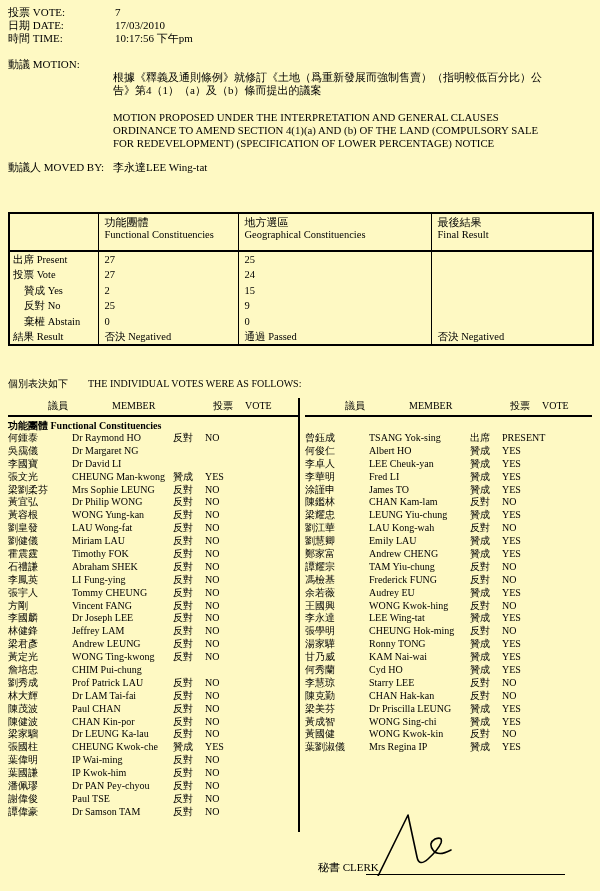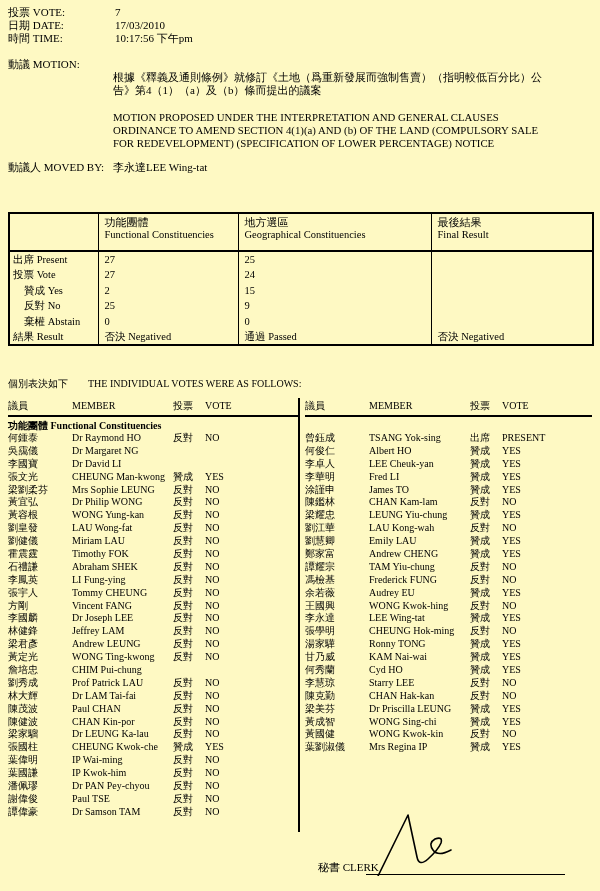--- a/index.html
+++ b/index.html
@@ -39,21 +39,21 @@
   table.summary td{
     font-size:10.5px;line-height:15.4px;padding:0 0 0 6px;
     white-space:nowrap;overflow:hidden;
   }
   table.summary td.lbl{padding-left:3px;}
   table.summary td.lbl.ind{padding-left:14px;}
   
   .intro{font-size:10px;}
   .vblock{position:absolute;top:399px;}
   .vblock .vc{position:absolute;top:0;font-size:10px;line-height:13px;white-space:nowrap;}
-  .vhead{position:relative;height:16px;}
+  .vhead{position:relative;height:16px;margin-left:40px;}
   .vrule{position:absolute;left:0;top:16px;height:2px;background:#000;}
   .vsection{position:absolute;top:20px;left:0;font-size:10px;font-weight:bold;white-space:nowrap;}
   .vlist{position:absolute;top:33px;left:0;right:0;}
   .mrow{position:relative;height:12.9px;}
   .mc{position:absolute;top:0;font-size:10px;line-height:12.6px;white-space:nowrap;}
   .c-zh{left:0;}
   .c-en{left:64px;}
   .c-vzh{left:165px;}
   .c-ven{left:197px;}
   .divider{position:absolute;left:298px;top:398px;width:2px;height:434px;background:#000;}

